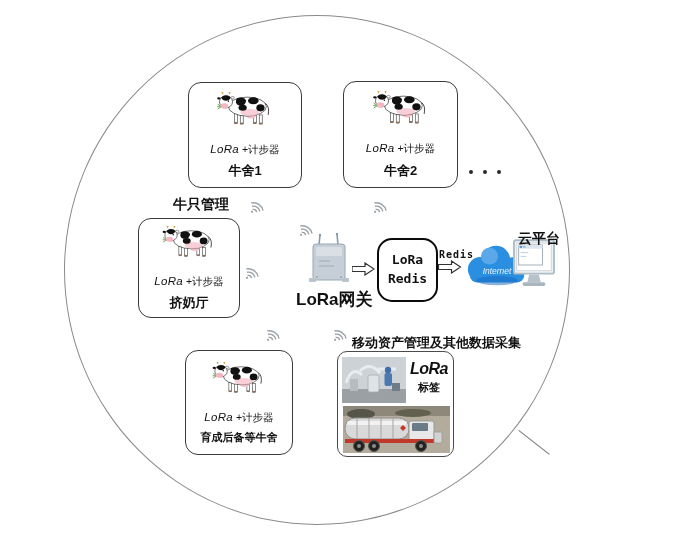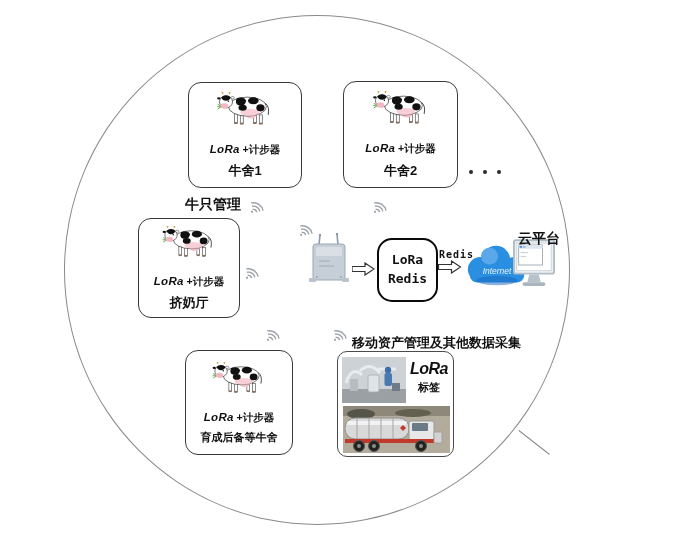--- a/index.html
+++ b/index.html
@@ -17,27 +17,27 @@
   .shed{
     background:#fff;border:1.4px solid #3a3a3a;border-radius:13px;box-sizing:border-box;
     display:flex;flex-direction:column;align-items:center;justify-content:center;
   }
   .shed-1{left:188px;top:82px;width:114px;height:106px;}
   .shed-2{left:343px;top:81px;width:115px;height:107px;}
   .shed-3{left:138px;top:218px;width:102px;height:100px;}
   .shed-4{left:185px;top:350px;width:108px;height:105px;}
   .cow{width:58px;height:38px;display:block;}
   .shed-3 .cow,.shed-4 .cow{width:54px;height:36px;}
-  .device-label{font-size:10.5px;font-weight:bold;white-space:nowrap;line-height:1.1;margin-top:15px;}
+  .device-label{font-size:10.5px;font-weight:normal;white-space:nowrap;line-height:1.1;margin-top:15px;}
   .device-label .lora-word{font-style:italic;font-size:11.5px;letter-spacing:.3px;}
   .shed-name{font-size:13px;font-weight:bold;margin-top:7px;white-space:nowrap;}
   .shed-4 .shed-name{font-size:11px;}
   
   .lbl{font-weight:bold;white-space:nowrap;}
-  .cattle-mgmt{left:185px;top:196px;font-size:14px;}
+  .cattle-mgmt{left:173px;top:196px;font-size:14px;}
   .gateway-label{left:296px;top:288px;font-size:17px;}
   .cloud-label{left:518px;top:230px;font-size:14px;}
   .mobile-title{left:352px;top:334px;font-size:13px;text-align:center;}
   .coverage-label{left:489px;top:452px;font-size:16px;}
   .redis-label{left:439px;top:249px;font-size:10px;font-family:"DejaVu Sans Mono","Liberation Mono",monospace;letter-spacing:1px;text-align:center;}
   
   .sig{width:20px;height:20px;}
   .sig-1{left:247px;top:196px;}
   .sig-2{left:370px;top:196px;}
   .sig-3{left:296px;top:219px;}
@@ -317,20 +317,21 @@
       <circle cx="31" cy="1" r="1.2" fill="#8a99a8"></circle>
     <rect x="7" y="11" width="32" height="36" rx="3" fill="#c6cfd7" stroke="#9aa7b0" stroke-width="1"></rect>
     <rect x="10" y="14" width="26" height="9" rx="1.5" fill="#d9dfe4"></rect>
     <line x1="13" y1="28" x2="24" y2="28" stroke="#aab6bf" stroke-width="1.4"></line>
     <line x1="13" y1="33" x2="28" y2="33" stroke="#aab6bf" stroke-width="1.4"></line>
     <circle cx="11" cy="44" r="1" fill="#97a4ad"></circle>
       <circle cx="35" cy="44" r="1" fill="#97a4ad"></circle>
     <rect x="3" y="45" width="7" height="4" rx="1" fill="#b9c3cb"></rect>
       <rect x="36" y="45" width="7" height="4" rx="1" fill="#b9c3cb"></rect>
   </svg>
+  <div class="abs lbl gateway-label">LoRa网关</div>
 
   <svg class="abs arrow-1" viewBox="0 0 23 14">
     <polygon points="0,4.5 13,4.5 13,1 22,7 13,13 13,9.5 0,9.5" fill="#fff" stroke="#333" stroke-width="1.2"></polygon>
   </svg>
 
   <div class="abs server-box">
     <div>LoRa</div>
     <div>Redis</div>
   </div>
 

